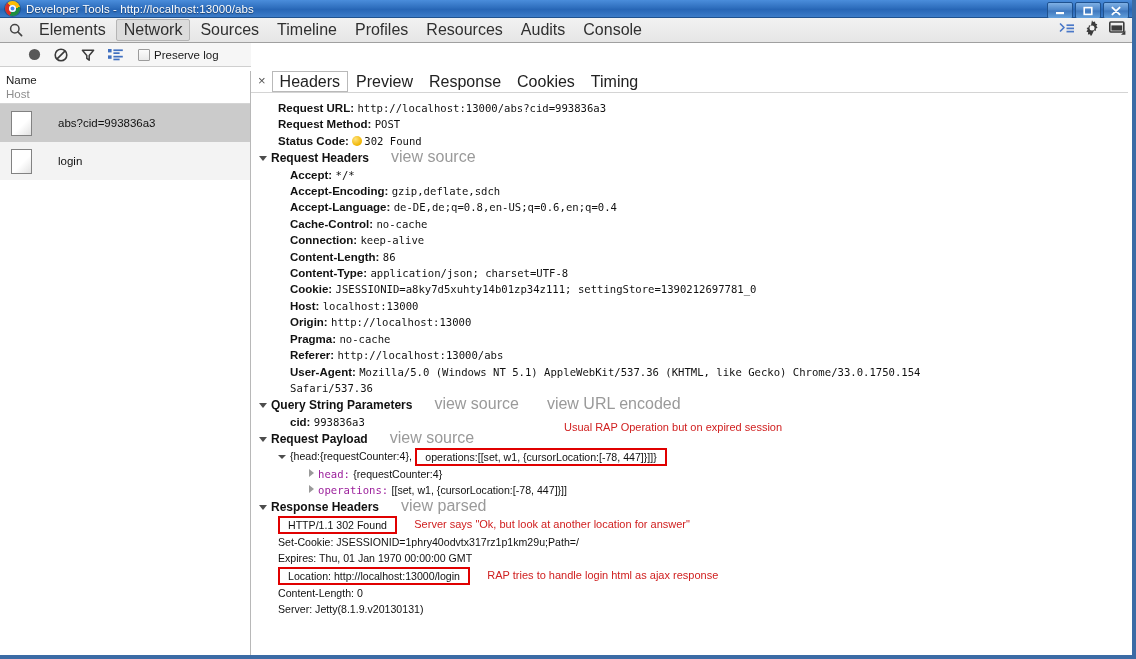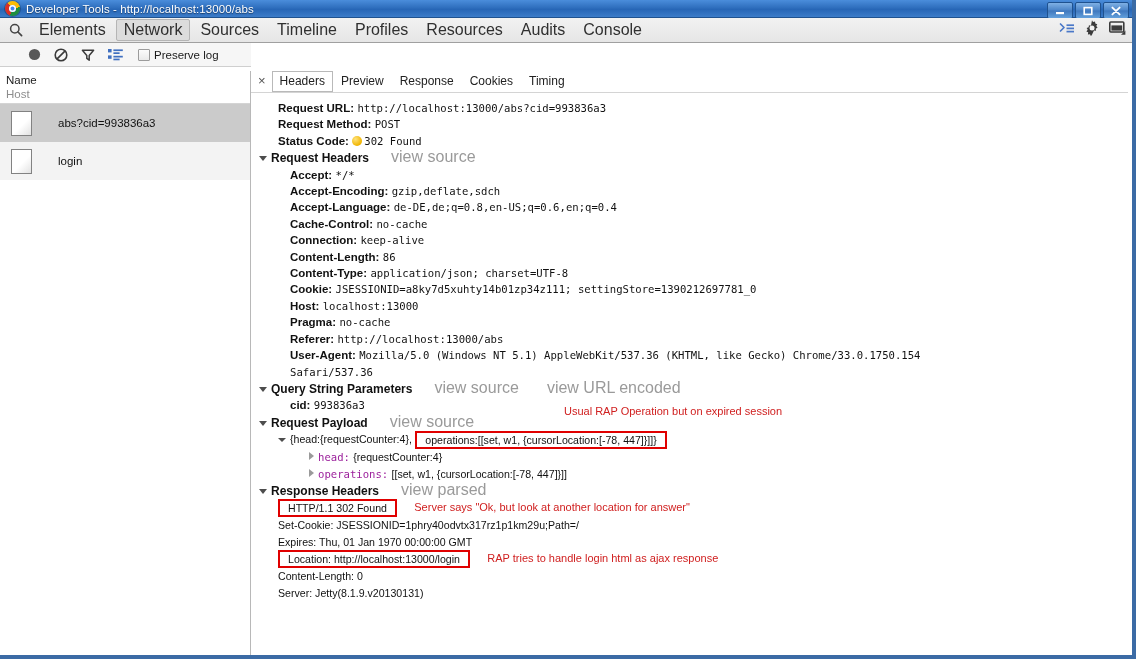--- a/index.html
+++ b/index.html
@@ -189,21 +189,21 @@
     padding-left: 5px;
     border-bottom: 1px solid #d4d4d4;
     background: #ffffff;
   }
   #close-x {
     font-size: 13px; color: #555555;
     padding: 0 6px 2px 2px;
     line-height: 1;
   }
   .d-tab {
-    font-size: 12px;
+    font-size: 16px;
     color: #222222;
     padding: 2px 7px;
     line-height: 15px;
     white-space: nowrap;
     border: 1px solid transparent;
   }
   .d-tab.active {
     border-color: #b9b9b9;
     background: #ffffff;
   }
@@ -477,20 +477,24 @@
         </div>
         <div class="row ind2">
           <span class="hname">Cookie:</span>
           <span class="hval">JSESSIONID=a8ky7d5xuhty14b01zp34z111; settingStore=1390212697781_0</span>
         </div>
         <div class="row ind2">
           <span class="hname">Host:</span>
           <span class="hval">localhost:13000</span>
         </div>
         <div class="row ind2">
+          <span class="hname">Origin:</span>
+          <span class="hval">http://localhost:13000</span>
+        </div>
+        <div class="row ind2">
           <span class="hname">Pragma:</span>
           <span class="hval">no-cache</span>
         </div>
         <div class="row ind2">
           <span class="hname">Referer:</span>
           <span class="hval">http://localhost:13000/abs</span>
         </div>
         <div class="row ind2">
           <span class="hname">User-Agent:</span>
           <span class="hval">Mozilla/5.0 (Windows NT 5.1) AppleWebKit/537.36 (KHTML, like Gecko) Chrome/33.0.1750.154</span>

